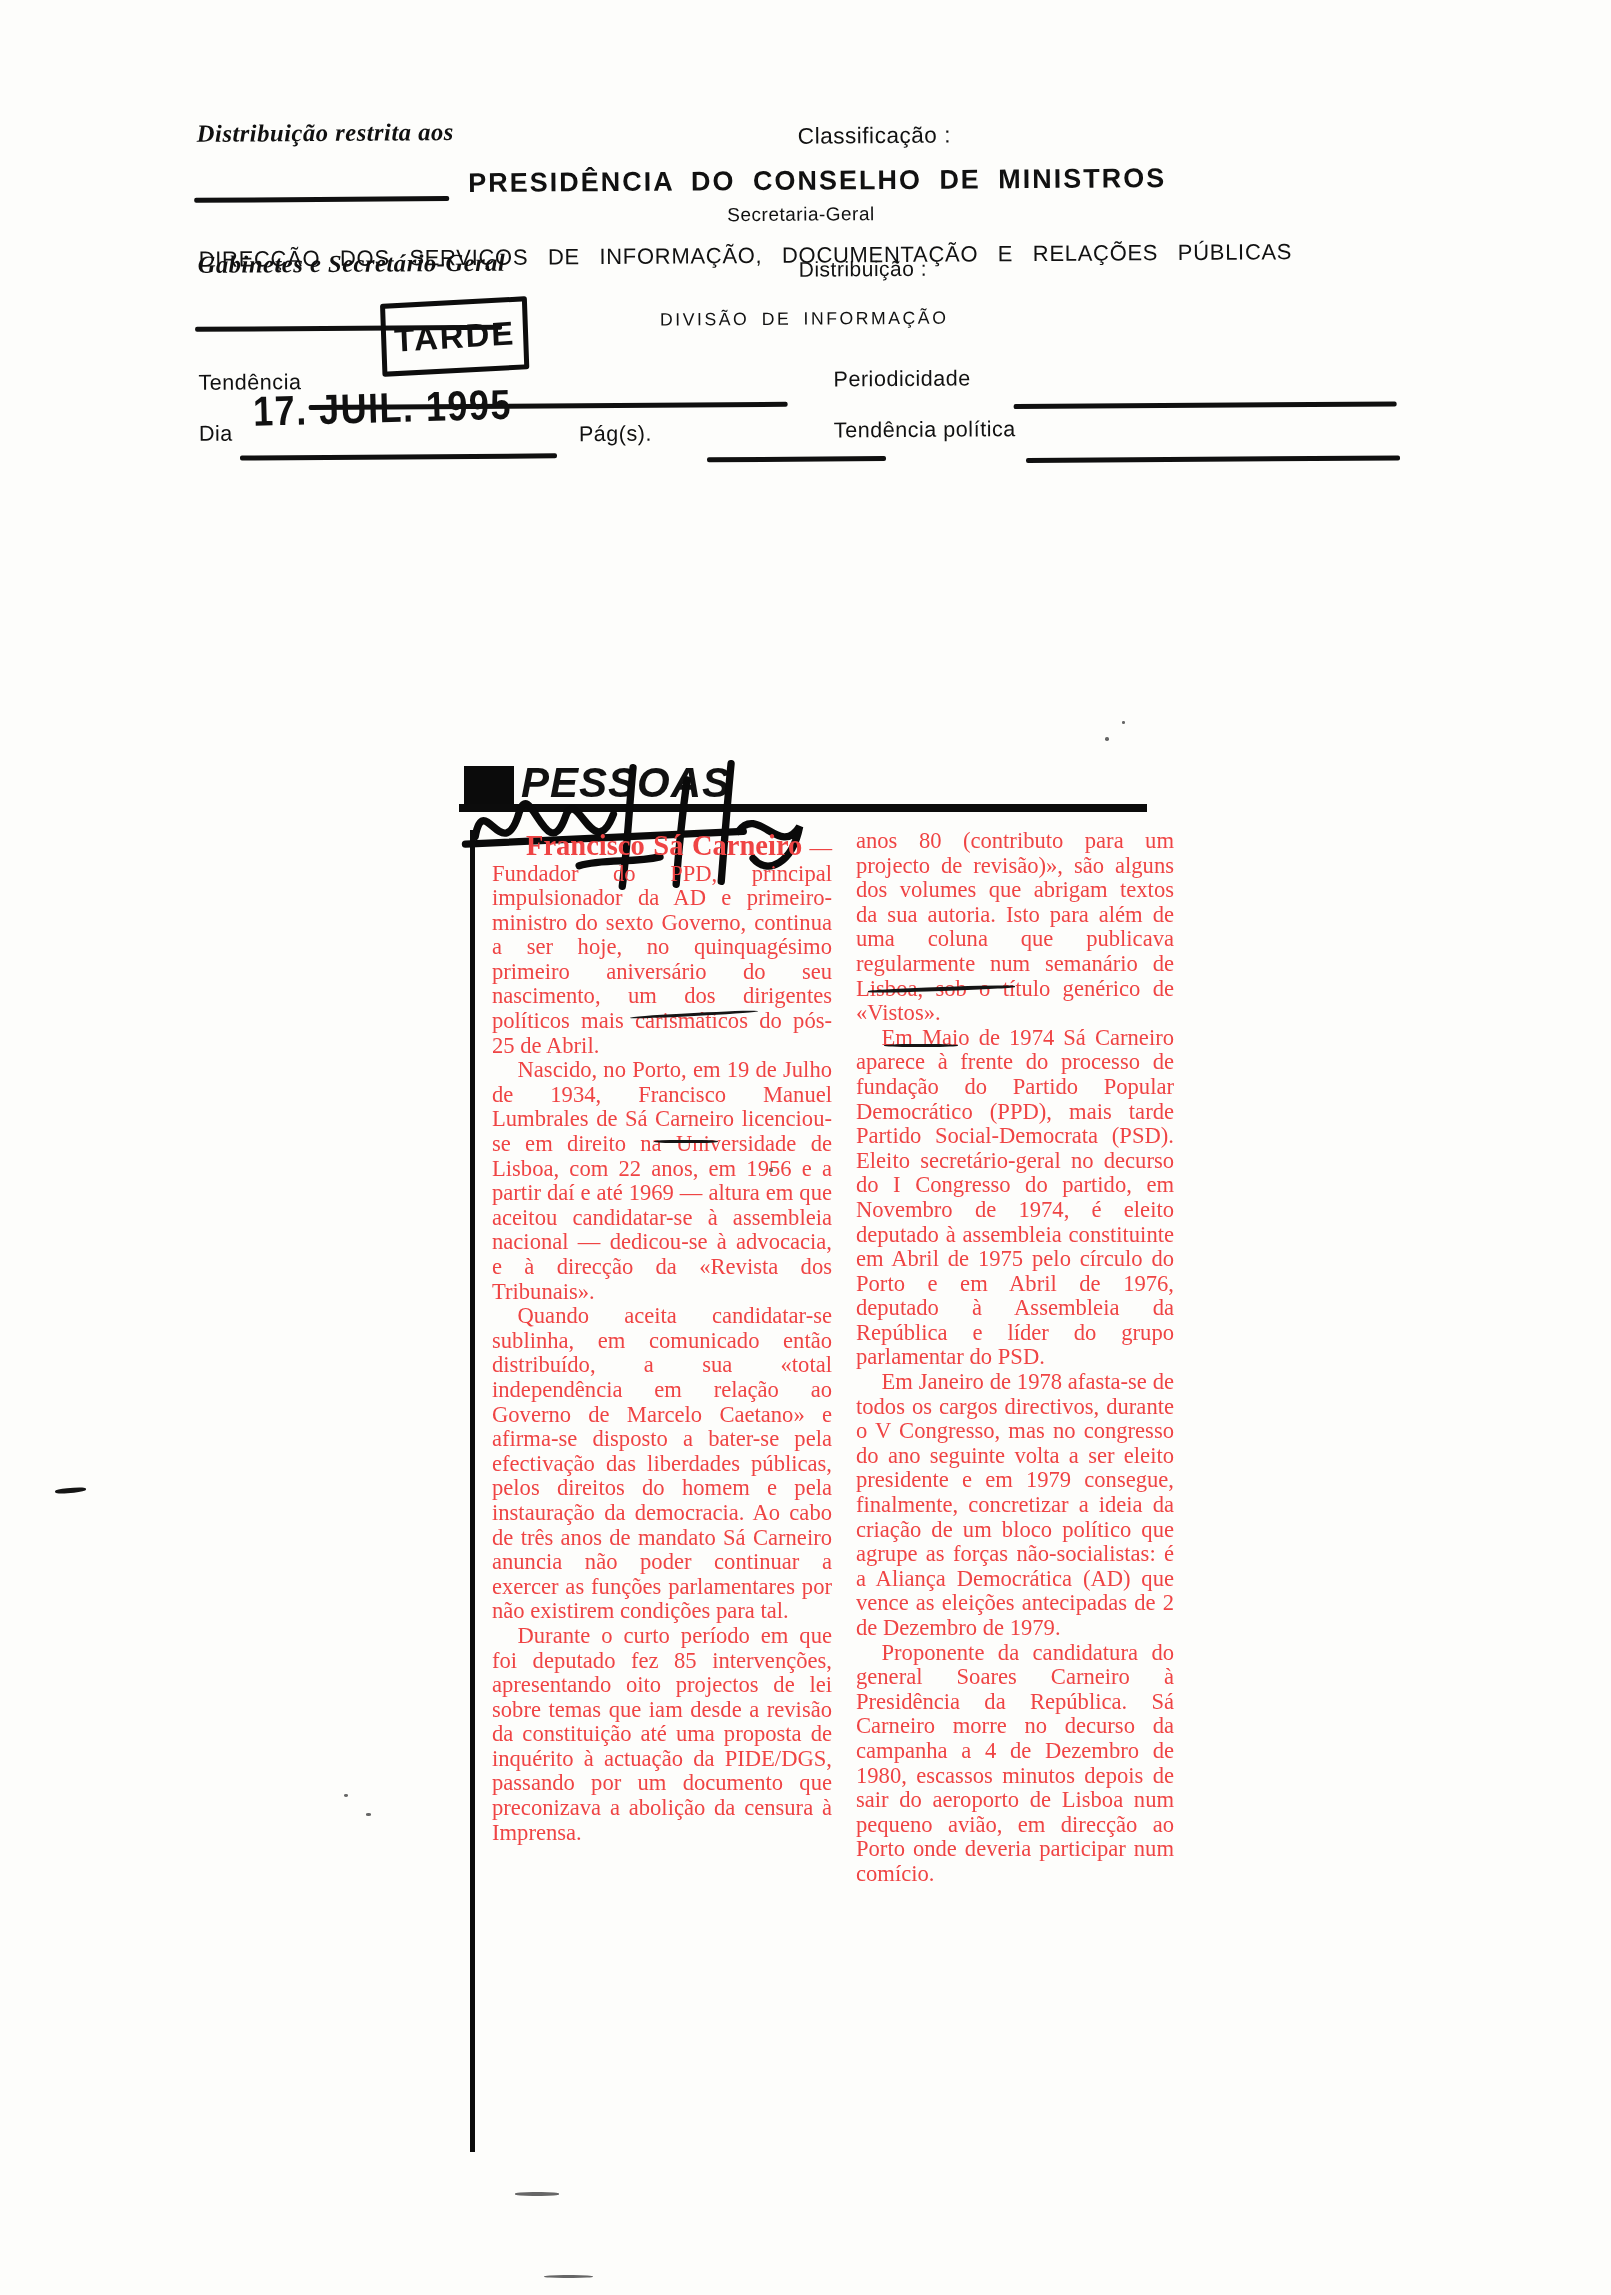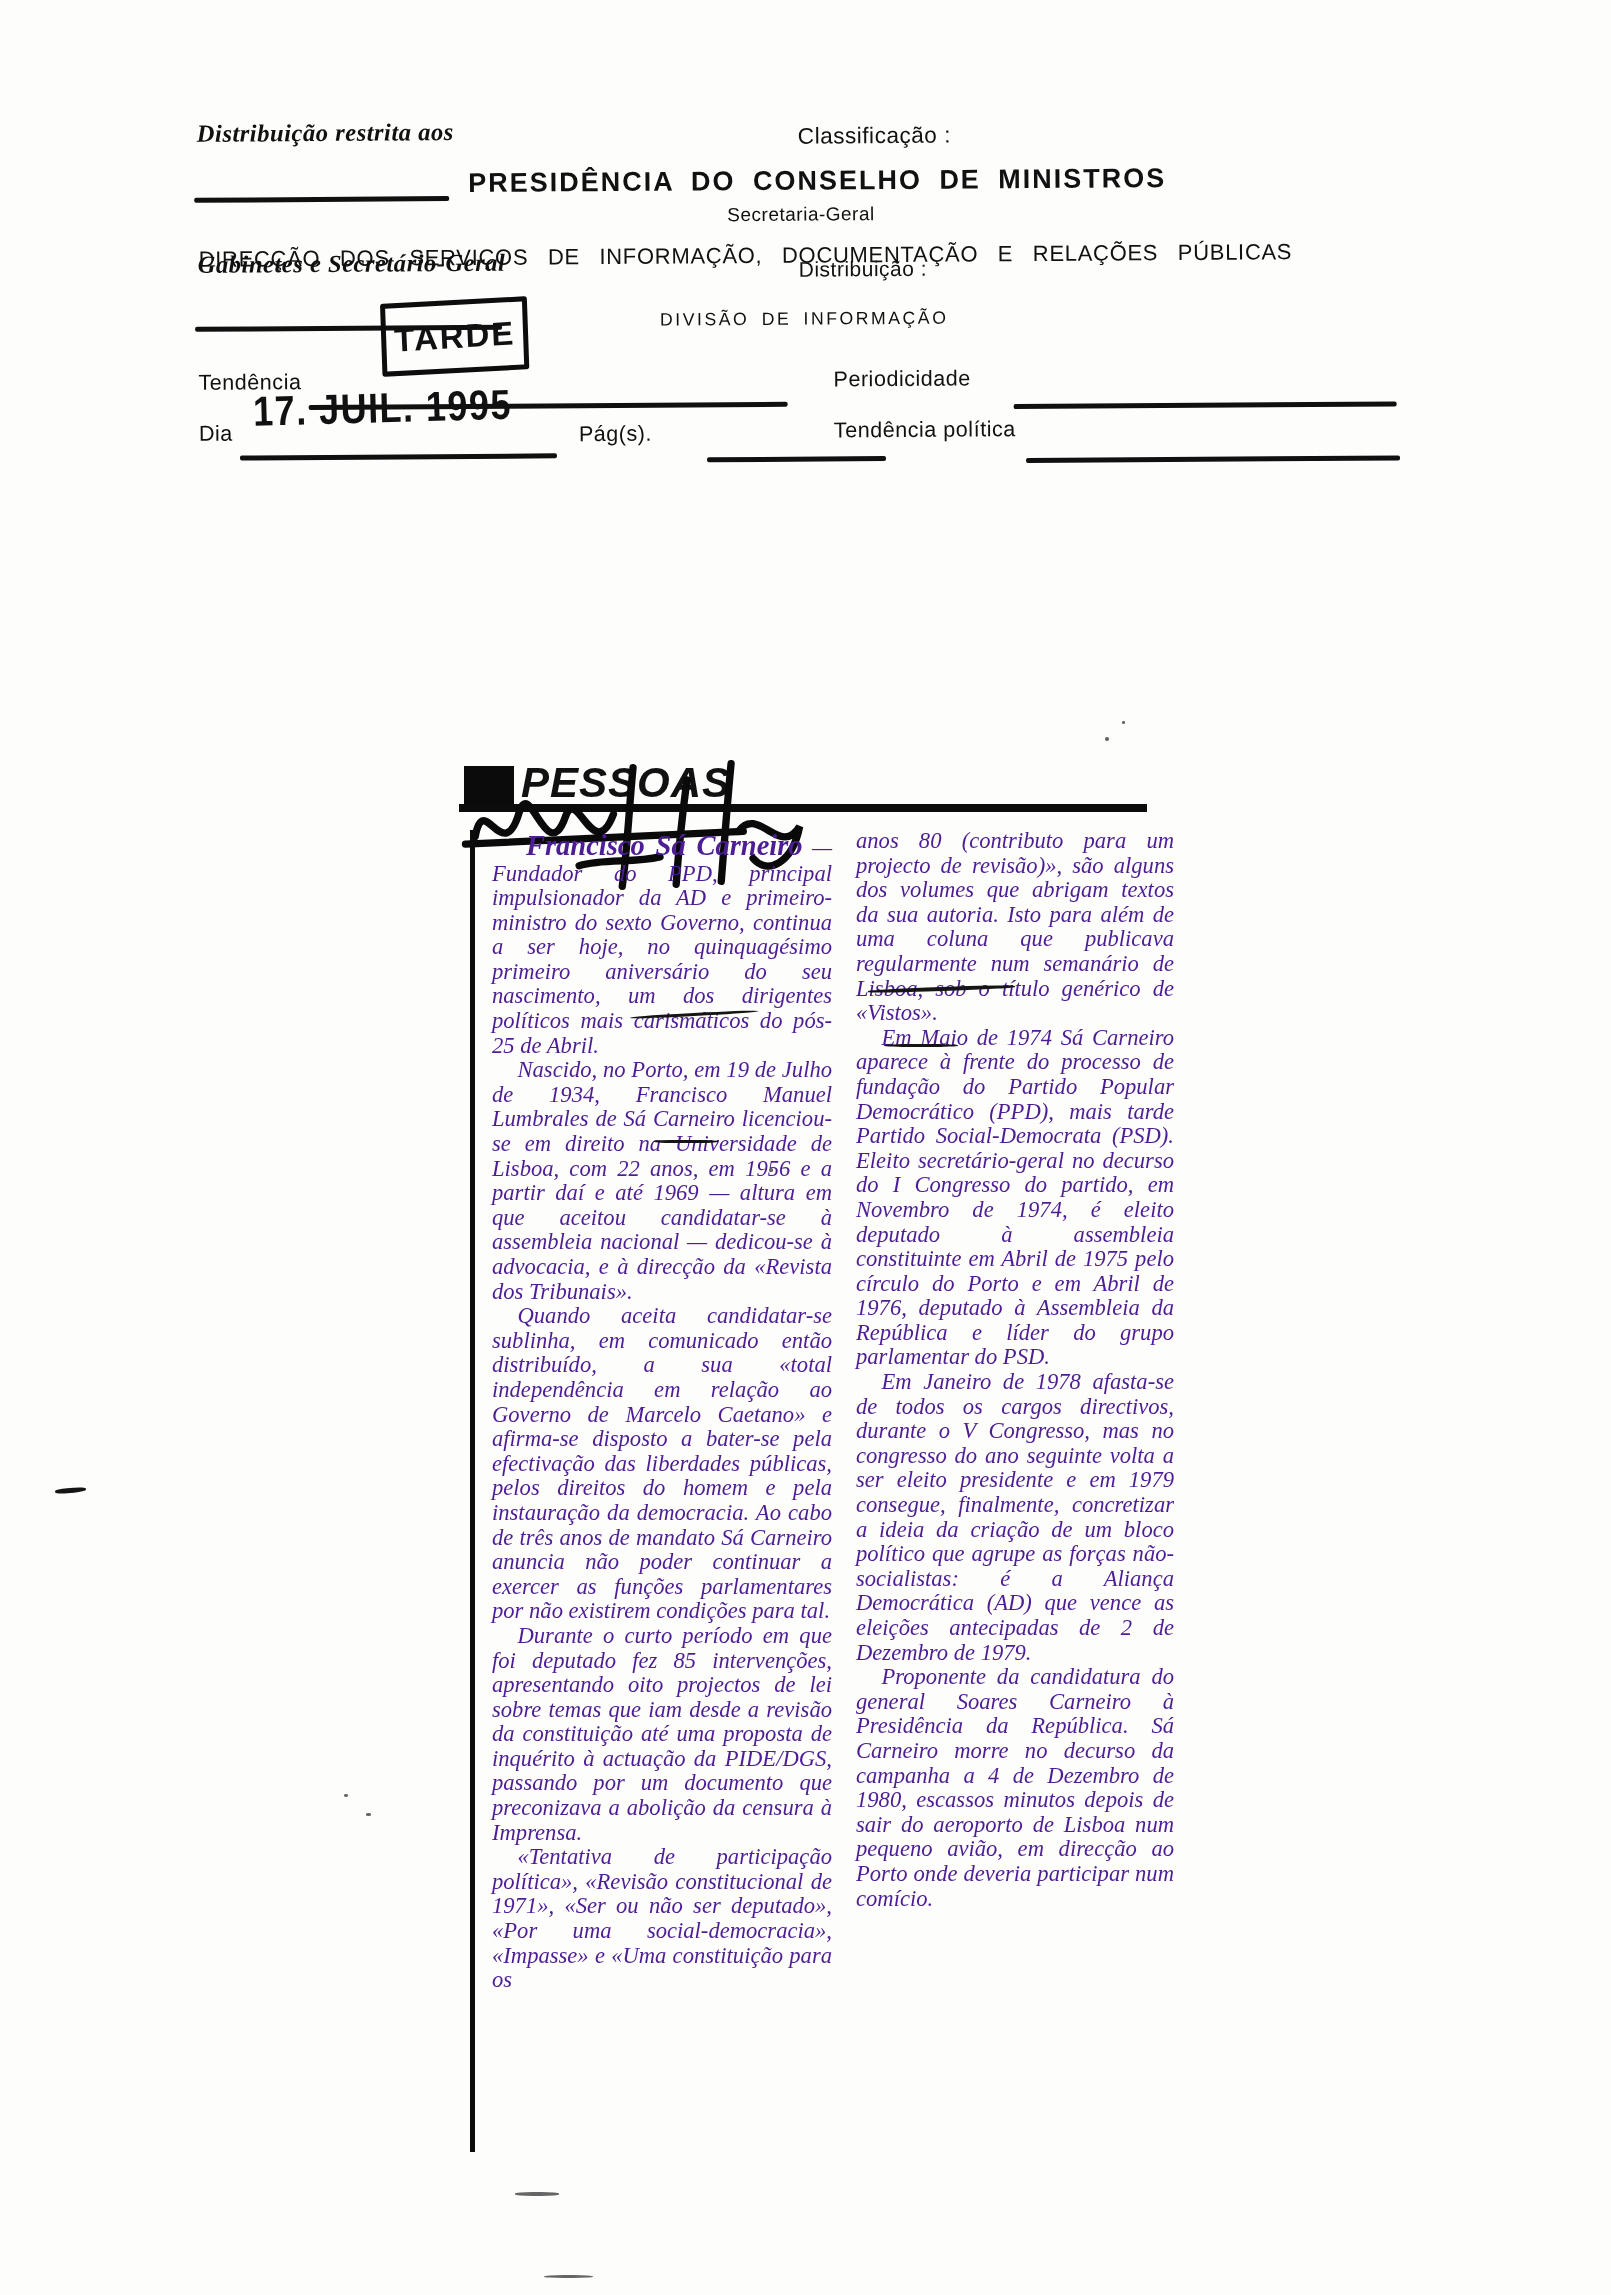--- a/index.html
+++ b/index.html
@@ -18,21 +18,21 @@
   .directorate{font-size:22px;letter-spacing:0.7px;word-spacing:12.8px;white-space:nowrap;}
   .division{font-size:17.7px;letter-spacing:2.5px;word-spacing:4.9px;white-space:nowrap;}
   .tarde{width:137px;height:63px;border:5.9px solid #0d0d0d;border-radius:2.9px;
          display:flex;align-items:center;justify-content:center;
          transform:rotate(-2.6deg) skewX(-1deg);}
   .tarde span{font-size:33px;font-weight:800;letter-spacing:2px;transform:rotate(-0.5deg);}
   .datestamp{font-size:38px;font-weight:700;letter-spacing:1.5px;white-space:nowrap;
              transform:rotate(-1.2deg) scale(0.95,1.1);transform-origin:left top;}
   
   .clipcol{position:absolute;font-family:"Liberation Serif",serif;font-size:22.6px;
-           line-height:24.6px;text-align:justify;color:#4c1d95;font-style:italic;}
+           line-height:24.6px;text-align:justify;color:#ef4444;}
   .clipcol p{margin:0;text-indent:25.5px;}
   .clipcol p.lead{text-indent:34px;}
   .clipcol.right p:first-child{text-indent:0;}
   .leadname{font-size:28.5px;font-weight:700;line-height:30.5px;}
   .sectiontitle{font-size:42px;font-weight:800;font-style:italic;letter-spacing:1px;
                 white-space:nowrap;}
   .rule{background:#0c0c0c;}
   .vline{background:#0c0c0c;}
   .mark{background:#151515;border-radius:40%;}
   .dim{opacity:.65;}
@@ -101,21 +101,20 @@
       </g>
     </svg>
 
     <div class="abs vline" style="left:470px;top:830px;width:4.9px;height:1322px;"></div>
 
     <div class="clipcol" style="left:492px;top:831px;width:340px;">
       <p class="lead"><span class="leadname">Francisco Sá Carneiro</span><span> — Fundador do PPD, principal impulsionador da AD e primeiro-ministro do sexto Governo, continua a ser hoje, no quinquagésimo primeiro aniversário do seu nascimento, um dos dirigentes políticos mais carismáticos do pós-25 de Abril.</span></p>
       <p>Nascido, no Porto, em 19 de Julho de 1934, Francisco Manuel Lumbrales de Sá Carneiro licenciou-se em direito na Universidade de Lisboa, com 22 anos, em 1956 e a partir daí e até 1969 — altura em que aceitou candidatar-se à assembleia nacional — dedicou-se à advocacia, e à direcção da «Revista dos Tribunais».</p>
       <p>Quando aceita candidatar-se sublinha, em comunicado então distribuído, a sua «total independência em relação ao Governo de Marcelo Caetano» e afirma-se disposto a bater-se pela efectivação das liberdades públicas, pelos direitos do homem e pela instauração da democracia. Ao cabo de três anos de mandato Sá Carneiro anuncia não poder continuar a exercer as funções parlamentares por não existirem condições para tal.</p>
       <p>Durante o curto período em que foi deputado fez 85 intervenções, apresentando oito projectos de lei sobre temas que iam desde a revisão da constituição até uma proposta de inquérito à actuação da PIDE/DGS, passando por um documento que preconizava a abolição da censura à Imprensa.</p>
-      <p>«Tentativa de participação política», «Revisão constitucional de 1971», «Ser ou não ser deputado», «Por uma social-democracia», «Impasse» e «Uma constituição para os</p>
     </div>
 
     <div class="clipcol right" style="left:856px;top:829px;width:318px;">
       <p>anos 80 (contributo para um projecto de revisão)», são alguns dos volumes que abrigam textos da sua autoria. Isto para além de uma coluna que publicava regularmente num semanário de Lisboa, sob o título genérico de «Vistos».</p>
       <p>Em Maio de 1974 Sá Carneiro aparece à frente do processo de fundação do Partido Popular Democrático (PPD), mais tarde Partido Social-Democrata (PSD). Eleito secretário-geral no decurso do I Congresso do partido, em Novembro de 1974, é eleito deputado à assembleia constituinte em Abril de 1975 pelo círculo do Porto e em Abril de 1976, deputado à Assembleia da República e líder do grupo parlamentar do PSD.</p>
       <p>Em Janeiro de 1978 afasta-se de todos os cargos directivos, durante o V Congresso, mas no congresso do ano seguinte volta a ser eleito presidente e em 1979 consegue, finalmente, concretizar a ideia da criação de um bloco político que agrupe as forças não-socialistas: é a Aliança Democrática (AD) que vence as eleições antecipadas de 2 de Dezembro de 1979.</p>
       <p>Proponente da candidatura do general Soares Carneiro à Presidência da República. Sá Carneiro morre no decurso da campanha a 4 de Dezembro de 1980, escassos minutos depois de sair do aeroporto de Lisboa num pequeno avião, em direcção ao Porto onde deveria participar num comício.</p>
     </div>
 
     <div class="abs mark" style="left:630px;top:1013px;width:128px;height:3.4px;transform:rotate(-3deg);"></div>

